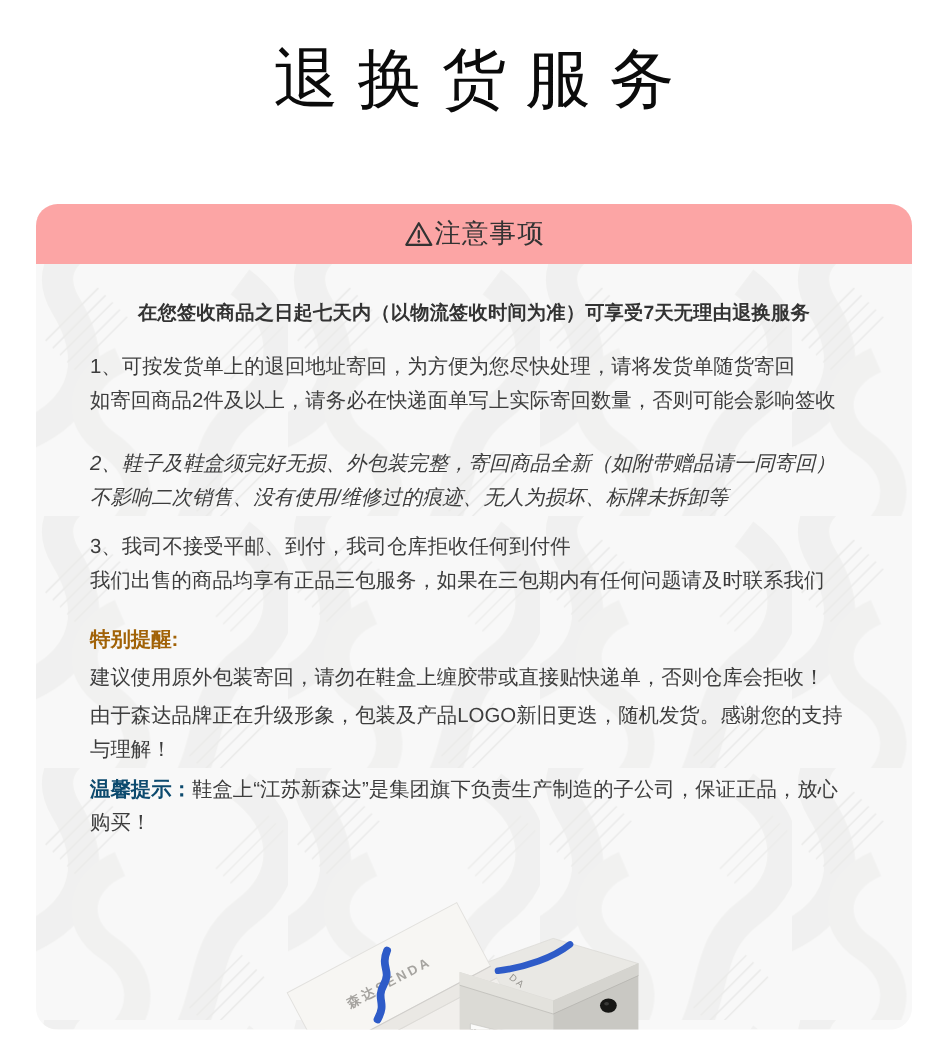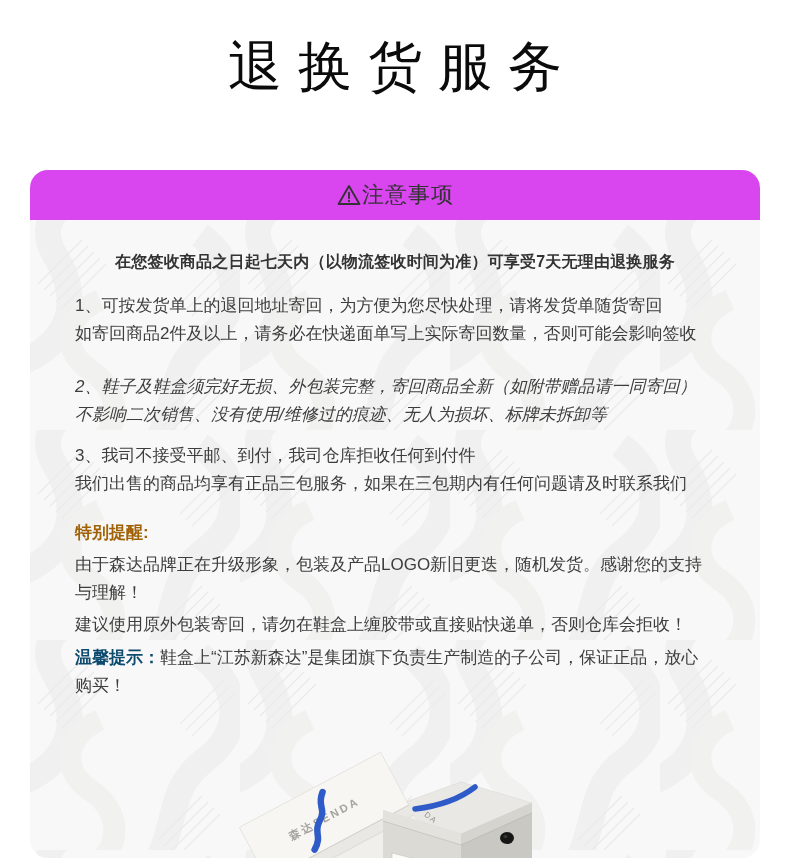--- a/index.html
+++ b/index.html
@@ -28,21 +28,21 @@
     height: 688px;
     margin: 82px auto 0 30px;
     border-radius: 18px;
     overflow: hidden;
     background: #f8f8f8;
   }
   .notice-header {
     position: relative;
     z-index: 2;
     height: 50px;
-    background: #d946ef;
+    background: #fca5a5;
     display: flex;
     align-items: center;
     justify-content: center;
     gap: 0;
   }
   .notice-header .hdr-label {
     font-size: 22px;
     color: #333333;
     font-weight: 400;
     letter-spacing: 1px;
@@ -152,22 +152,22 @@
       <div>2、鞋子及鞋盒须完好无损、外包装完整，寄回商品全新（如附带赠品请一同寄回）</div>
       <div>不影响二次销售、没有使用/维修过的痕迹、无人为损坏、标牌未拆卸等</div>
     </div>
 
     <div class="policy-para p3">
       <div>3、我司不接受平邮、到付，我司仓库拒收任何到付件</div>
       <div>我们出售的商品均享有正品三包服务，如果在三包期内有任何问题请及时联系我们</div>
     </div>
 
     <div class="special-title">特别提醒:</div>
+    <div class="special-line">建议使用原外包装寄回，请勿在鞋盒上缠胶带或直接贴快递单，否则仓库会拒收！</div>
     <div class="special-line">由于森达品牌正在升级形象，包装及产品LOGO新旧更迭，随机发货。感谢您的支持与理解！</div>
-    <div class="special-line">建议使用原外包装寄回，请勿在鞋盒上缠胶带或直接贴快递单，否则仓库会拒收！</div>
 
     <div class="warm-tip">
       <span class="tip-label">温馨提示：</span><span>鞋盒上“江苏新森达”是集团旗下负责生产制造的子公司，保证正品，放心购买！</span>
     </div>
 
     <svg class="shoebox-wrap" viewBox="0 0 320 176">
 
       <ellipse cx="180" cy="165" rx="138" ry="8" fill="#000000" opacity="0.06"></ellipse>
       <ellipse cx="235" cy="158" rx="80" ry="6.5" fill="#000000" opacity="0.08"></ellipse>
       <ellipse cx="110" cy="168" rx="70" ry="5.5" fill="#000000" opacity="0.07"></ellipse>

